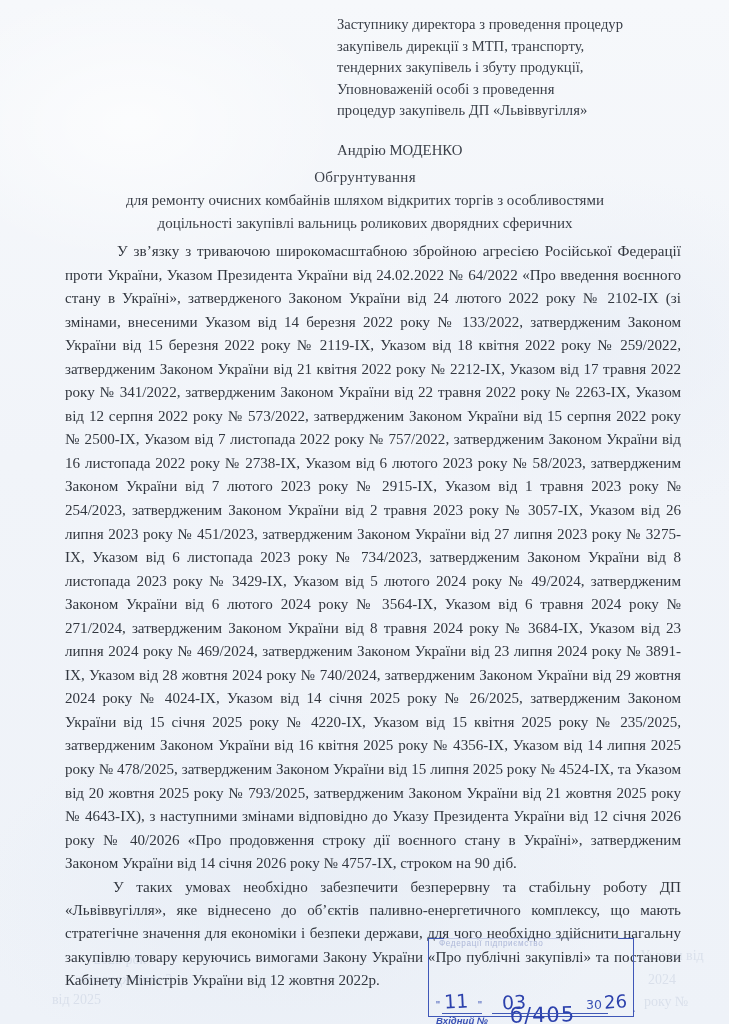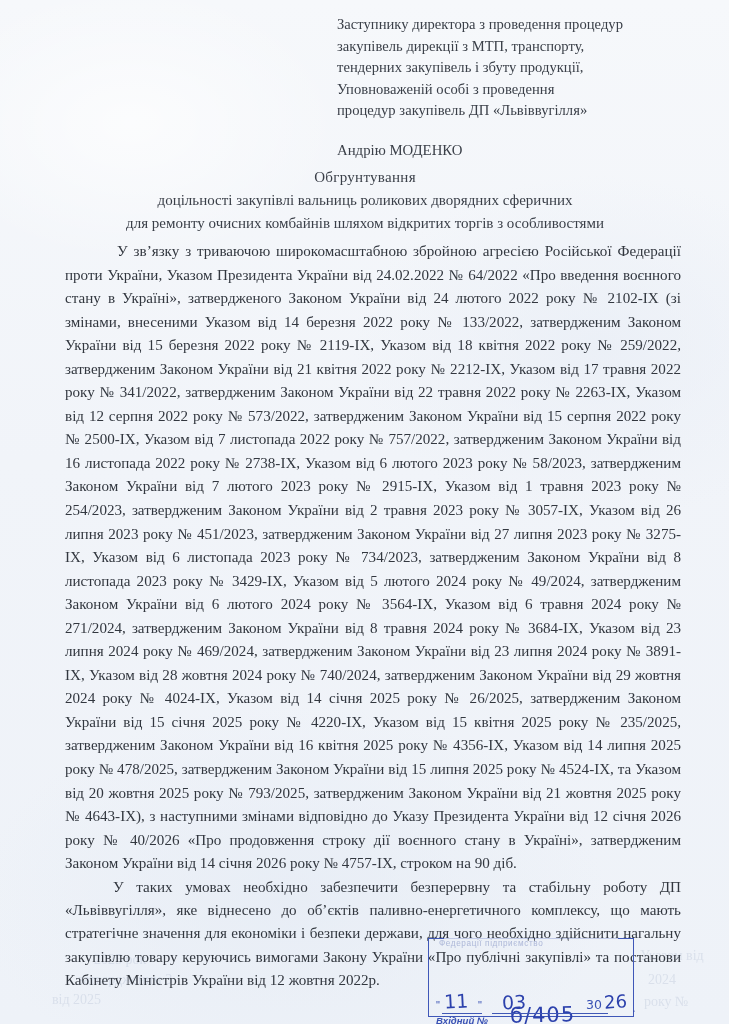--- a/index.html
+++ b/index.html
@@ -273,22 +273,22 @@
     <div class="line">закупівель дирекції з МТП, транспорту,</div>
     <div class="line">тендерних закупівель і збуту продукції,</div>
     <div class="line">Уповноваженій особі з проведення</div>
     <div class="line">процедур закупівель ДП «Львіввугілля»</div>
   </div>
 
   <div class="addressee-name">Андрію МОДЕНКО</div>
 
   <div class="title-block">
     <div class="title-main">Обгрунтування</div>
+    <div class="title-sub">для ремонту очисних комбайнів шляхом відкритих торгів з особливостями</div>
     <div class="title-sub">доцільності закупівлі вальниць роликових дворядних сферичних</div>
-    <div class="title-sub">для ремонту очисних комбайнів шляхом відкритих торгів з особливостями</div>
   </div>
 
   <div class="body-text">
     <p>У зв’язку з триваючою широкомасштабною збройною агресією Російської Федерації проти України, Указом Президента України від 24.02.2022 № 64/2022 «Про введення воєнного стану в Україні», затвердженого Законом України від 24 лютого 2022 року № 2102-IX (зі змінами, внесеними Указом від 14 березня 2022 року № 133/2022, затвердженим Законом України від 15 березня 2022 року № 2119-IX, Указом від 18 квітня 2022 року № 259/2022, затвердженим Законом України від 21 квітня 2022 року № 2212-IX, Указом від 17 травня 2022 року № 341/2022, затвердженим Законом України від 22 травня 2022 року № 2263-IX, Указом від 12 серпня 2022 року № 573/2022, затвердженим Законом України від 15 серпня 2022 року № 2500-IX, Указом від 7 листопада 2022 року № 757/2022, затвердженим Законом України від 16 листопада 2022 року № 2738-IX, Указом від 6 лютого 2023 року № 58/2023, затвердженим Законом України від 7 лютого 2023 року № 2915-IX, Указом від 1 травня 2023 року № 254/2023, затвердженим Законом України від 2 травня 2023 року № 3057-IX, Указом від 26 липня 2023 року № 451/2023, затвердженим Законом України від 27 липня 2023 року № 3275-IX, Указом від 6 листопада 2023 року № 734/2023, затвердженим Законом України від 8 листопада 2023 року № 3429-IX, Указом від 5 лютого 2024 року № 49/2024, затвердженим Законом України від 6 лютого 2024 року № 3564-IX, Указом від 6 травня 2024 року № 271/2024, затвердженим Законом України від 8 травня 2024 року № 3684-IX, Указом від 23 липня 2024 року № 469/2024, затвердженим Законом України від 23 липня 2024 року № 3891-IX, Указом від 28 жовтня 2024 року № 740/2024, затвердженим Законом України від 29 жовтня 2024 року № 4024-IX, Указом від 14 січня 2025 року № 26/2025, затвердженим Законом України від 15 січня 2025 року № 4220-IX, Указом від 15 квітня 2025 року № 235/2025, затвердженим Законом України від 16 квітня 2025 року № 4356-IX, Указом від 14 липня 2025 року № 478/2025, затвердженим Законом України від 15 липня 2025 року № 4524-IX, та Указом від 20 жовтня 2025 року № 793/2025, затвердженим Законом України від 21 жовтня 2025 року № 4643-IX), з наступними змінами відповідно до Указу Президента України від 12 січня 2026 року № 40/2026 «Про продовження строку дії воєнного стану в Україні», затвердженим Законом України від 14 січня 2026 року № 4757-IX, строком на 90 діб.</p>
     <p class="p-tight">У таких умовах необхідно забезпечити безперервну та стабільну роботу ДП «Львіввугілля», яке віднесено до об’єктів паливно-енергетичного комплексу, що мають стратегічне значення для економіки і безпеки держави, для чого необхідно здійснити нагальну закупівлю товару керуючись вимогами Закону України «Про публічні закупівлі» та постанови Кабінету Міністрів України від 12 жовтня 2022р.</p>
   </div>
 
   <div class="stamp">
     <div class="stamp-org-type">Федерації підприємство</div>
 

